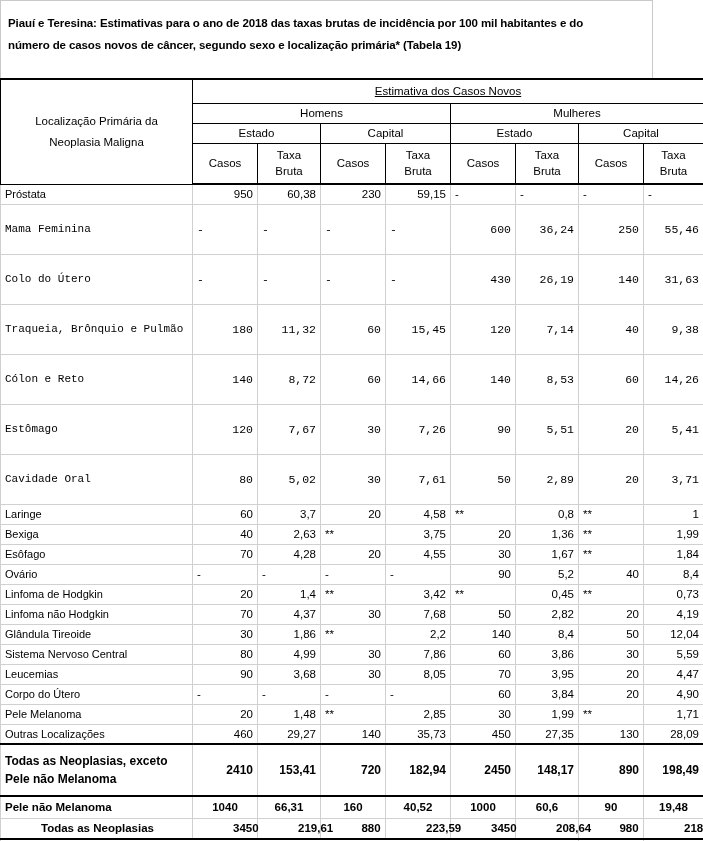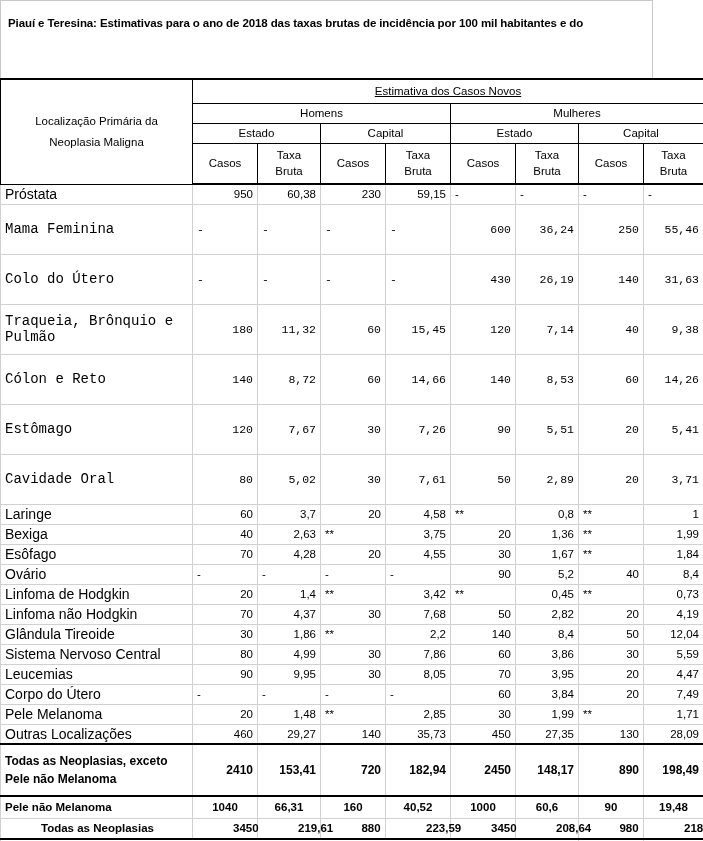--- a/index.html
+++ b/index.html
@@ -89,21 +89,21 @@
   .h-lvl2 { height: 20px; }
   .h-lvl3 { height: 20px; }
   .h-lvl4 { height: 41px; line-height: 16px; }
   .hdr-bottom {
     border-bottom: 2px solid #000000 !important;
   }
 
   
   td.name {
     text-align: left;
-    font-size: 14px;
+    font-size: 11px;
     color: #000000;
   }
   td.num {
     text-align: right;
     font-size: 11.5px;
     color: #000000;
   }
   td.dash, td.star {
     text-align: left;
     font-size: 11.5px;
@@ -154,20 +154,21 @@
     letter-spacing: -0.2px;
   }
 </style>
 </head>
 <body>
 
 <div class="page">
 
   <div class="title-box">
     <div class="title-line">Piauí e Teresina: Estimativas para o ano de 2018 das taxas brutas de incidência por 100 mil habitantes e do</div>
+    <div class="title-line">número de casos novos de câncer, segundo sexo e localização primária* (Tabela 19)</div>
   </div>
 
   <table class="tbl">
     <colgroup>
       <col class="c0">
         <col class="c1">
         <col class="c2">
         <col class="c3">
         <col class="c4">
       <col class="c5">
@@ -378,38 +379,38 @@
           <td class="num">30</td>
           <td class="num">7,86</td>
           <td class="num">60</td>
           <td class="num">3,86</td>
           <td class="num">30</td>
           <td class="num">5,59</td>
         </tr>
         <tr class="r-short">
           <td class="name">Leucemias</td>
           <td class="num">90</td>
-          <td class="num">9,95</td>
+          <td class="num">3,68</td>
           <td class="num">30</td>
           <td class="num">8,05</td>
           <td class="num">70</td>
           <td class="num">3,95</td>
           <td class="num">20</td>
           <td class="num">4,47</td>
         </tr>
         <tr class="r-short">
           <td class="name">Corpo do Útero</td>
           <td class="dash">-</td>
           <td class="dash">-</td>
           <td class="dash">-</td>
           <td class="dash">-</td>
           <td class="num">60</td>
           <td class="num">3,84</td>
           <td class="num">20</td>
-          <td class="num">7,49</td>
+          <td class="num">4,90</td>
         </tr>
         <tr class="r-short">
           <td class="name">Pele Melanoma</td>
           <td class="num">20</td>
           <td class="num">1,48</td>
           <td class="star">**</td>
           <td class="num">2,85</td>
           <td class="num">30</td>
           <td class="num">1,99</td>
           <td class="star">**</td>

